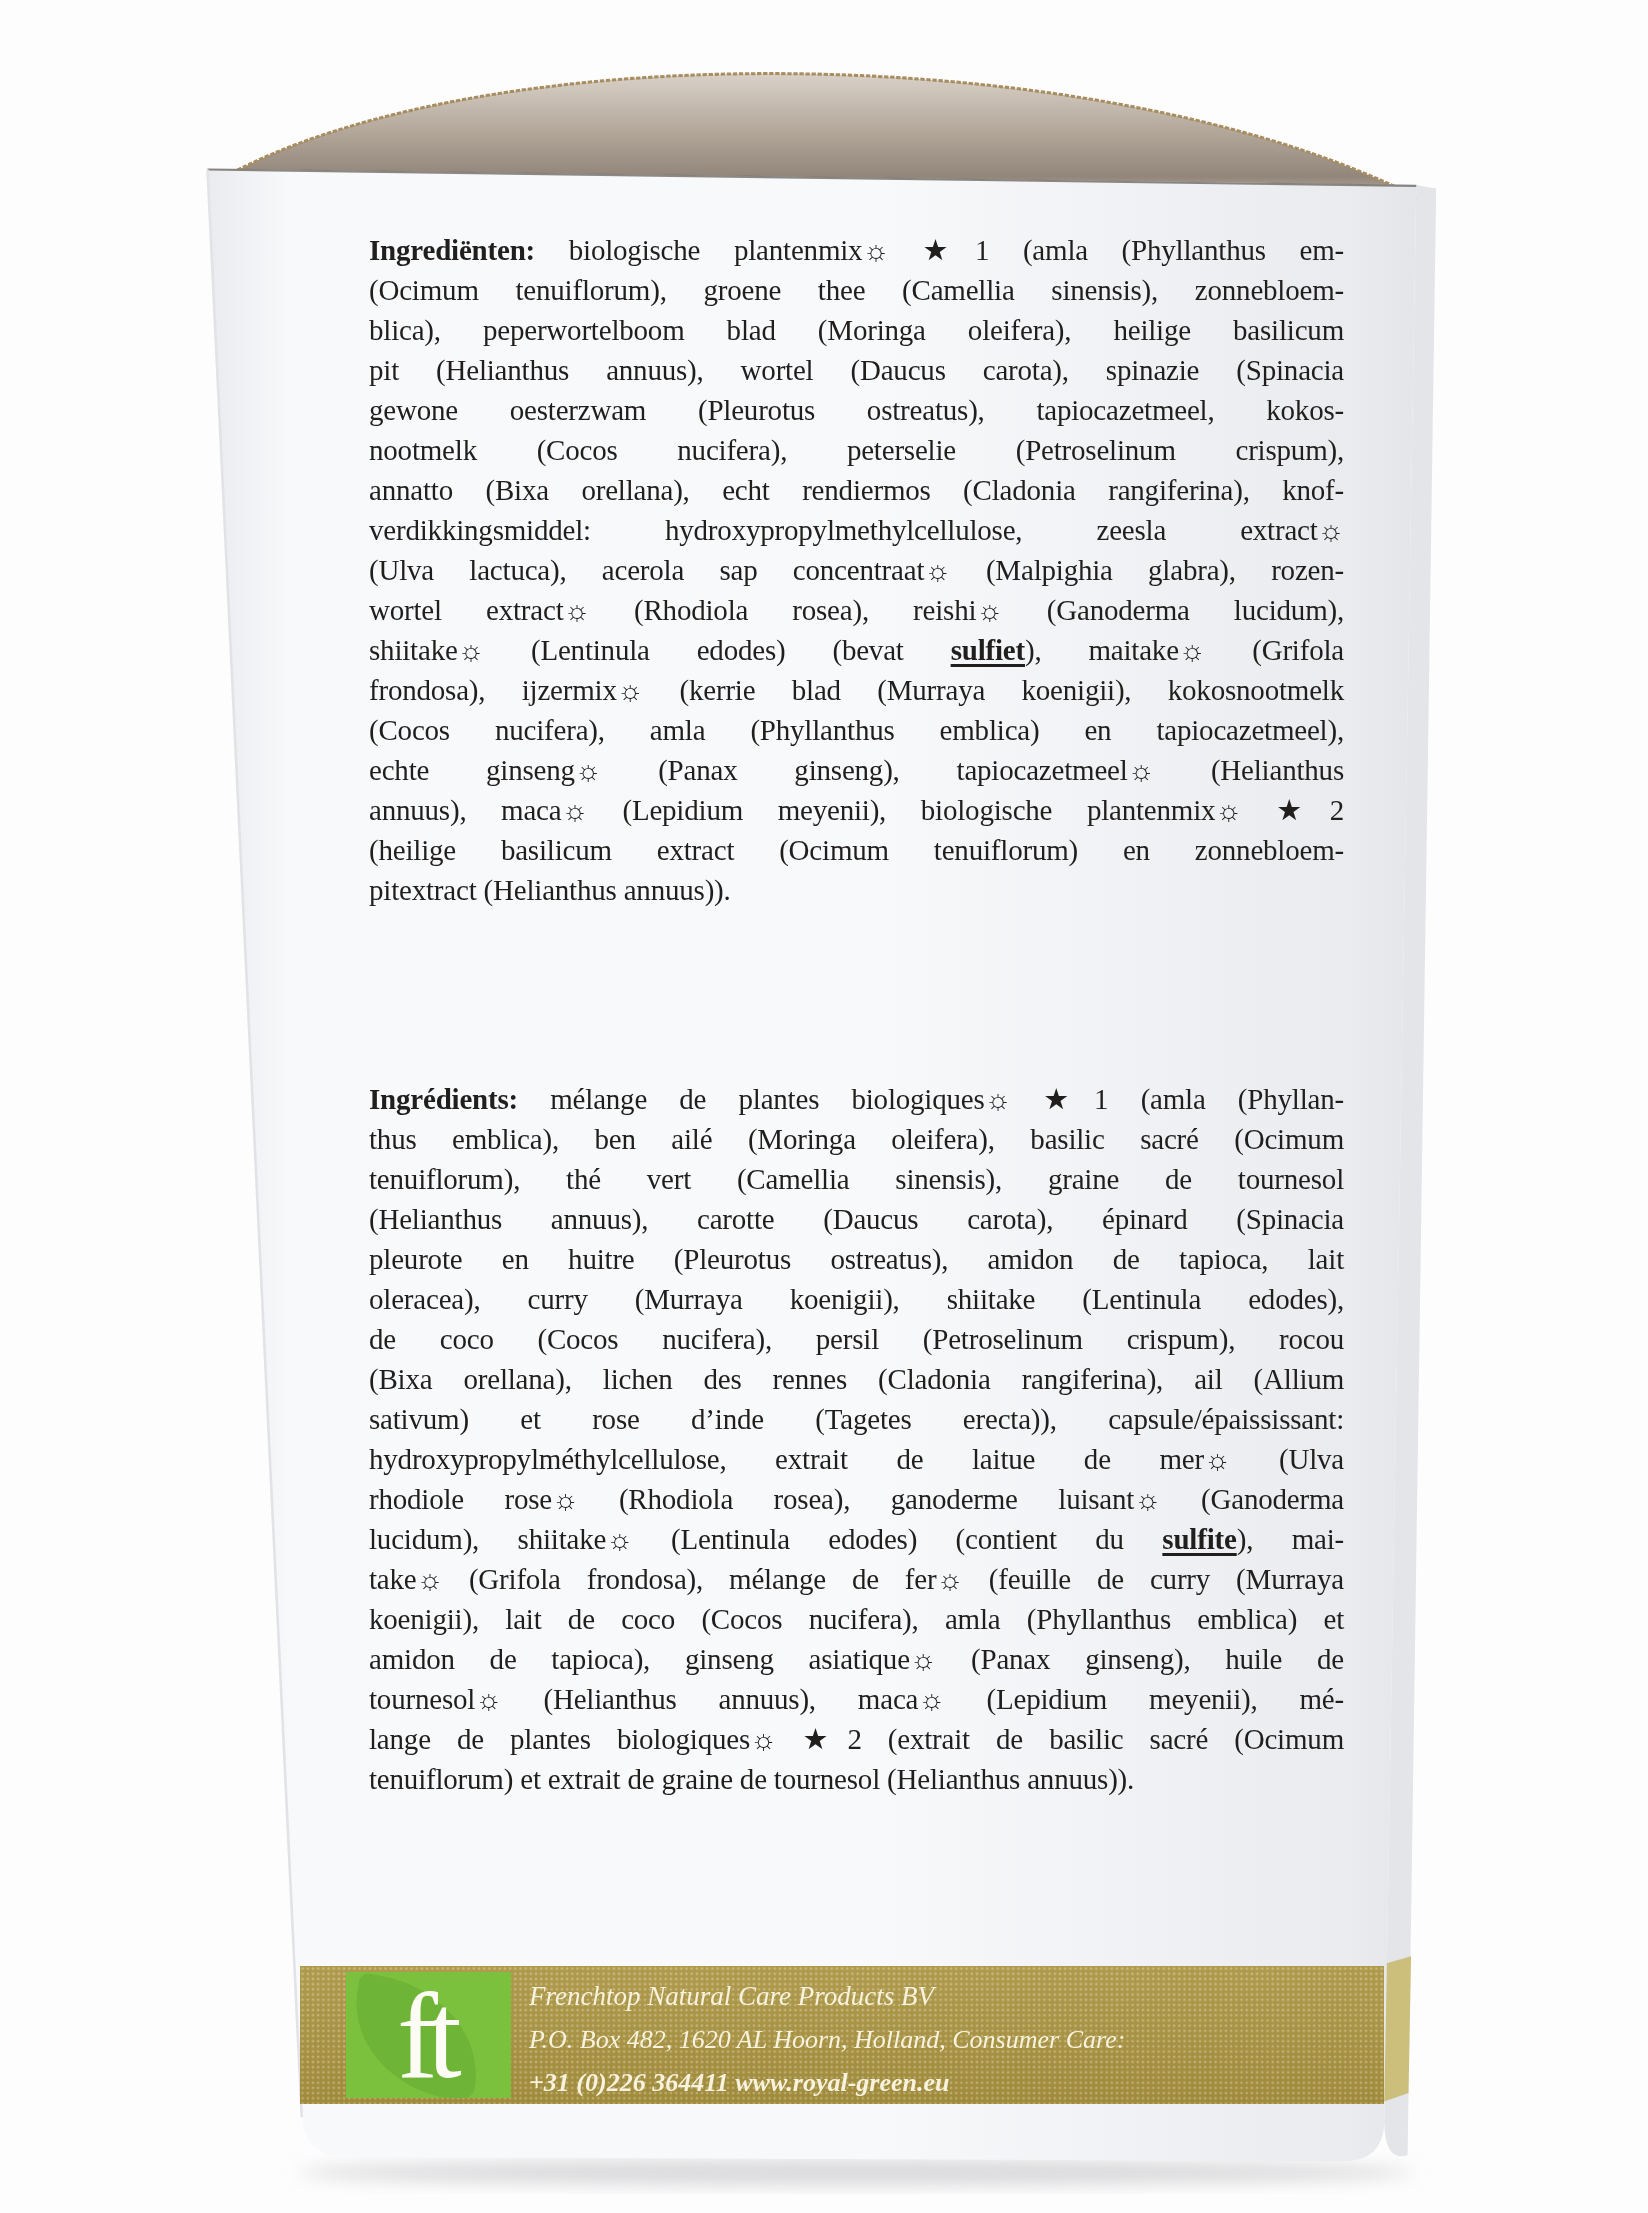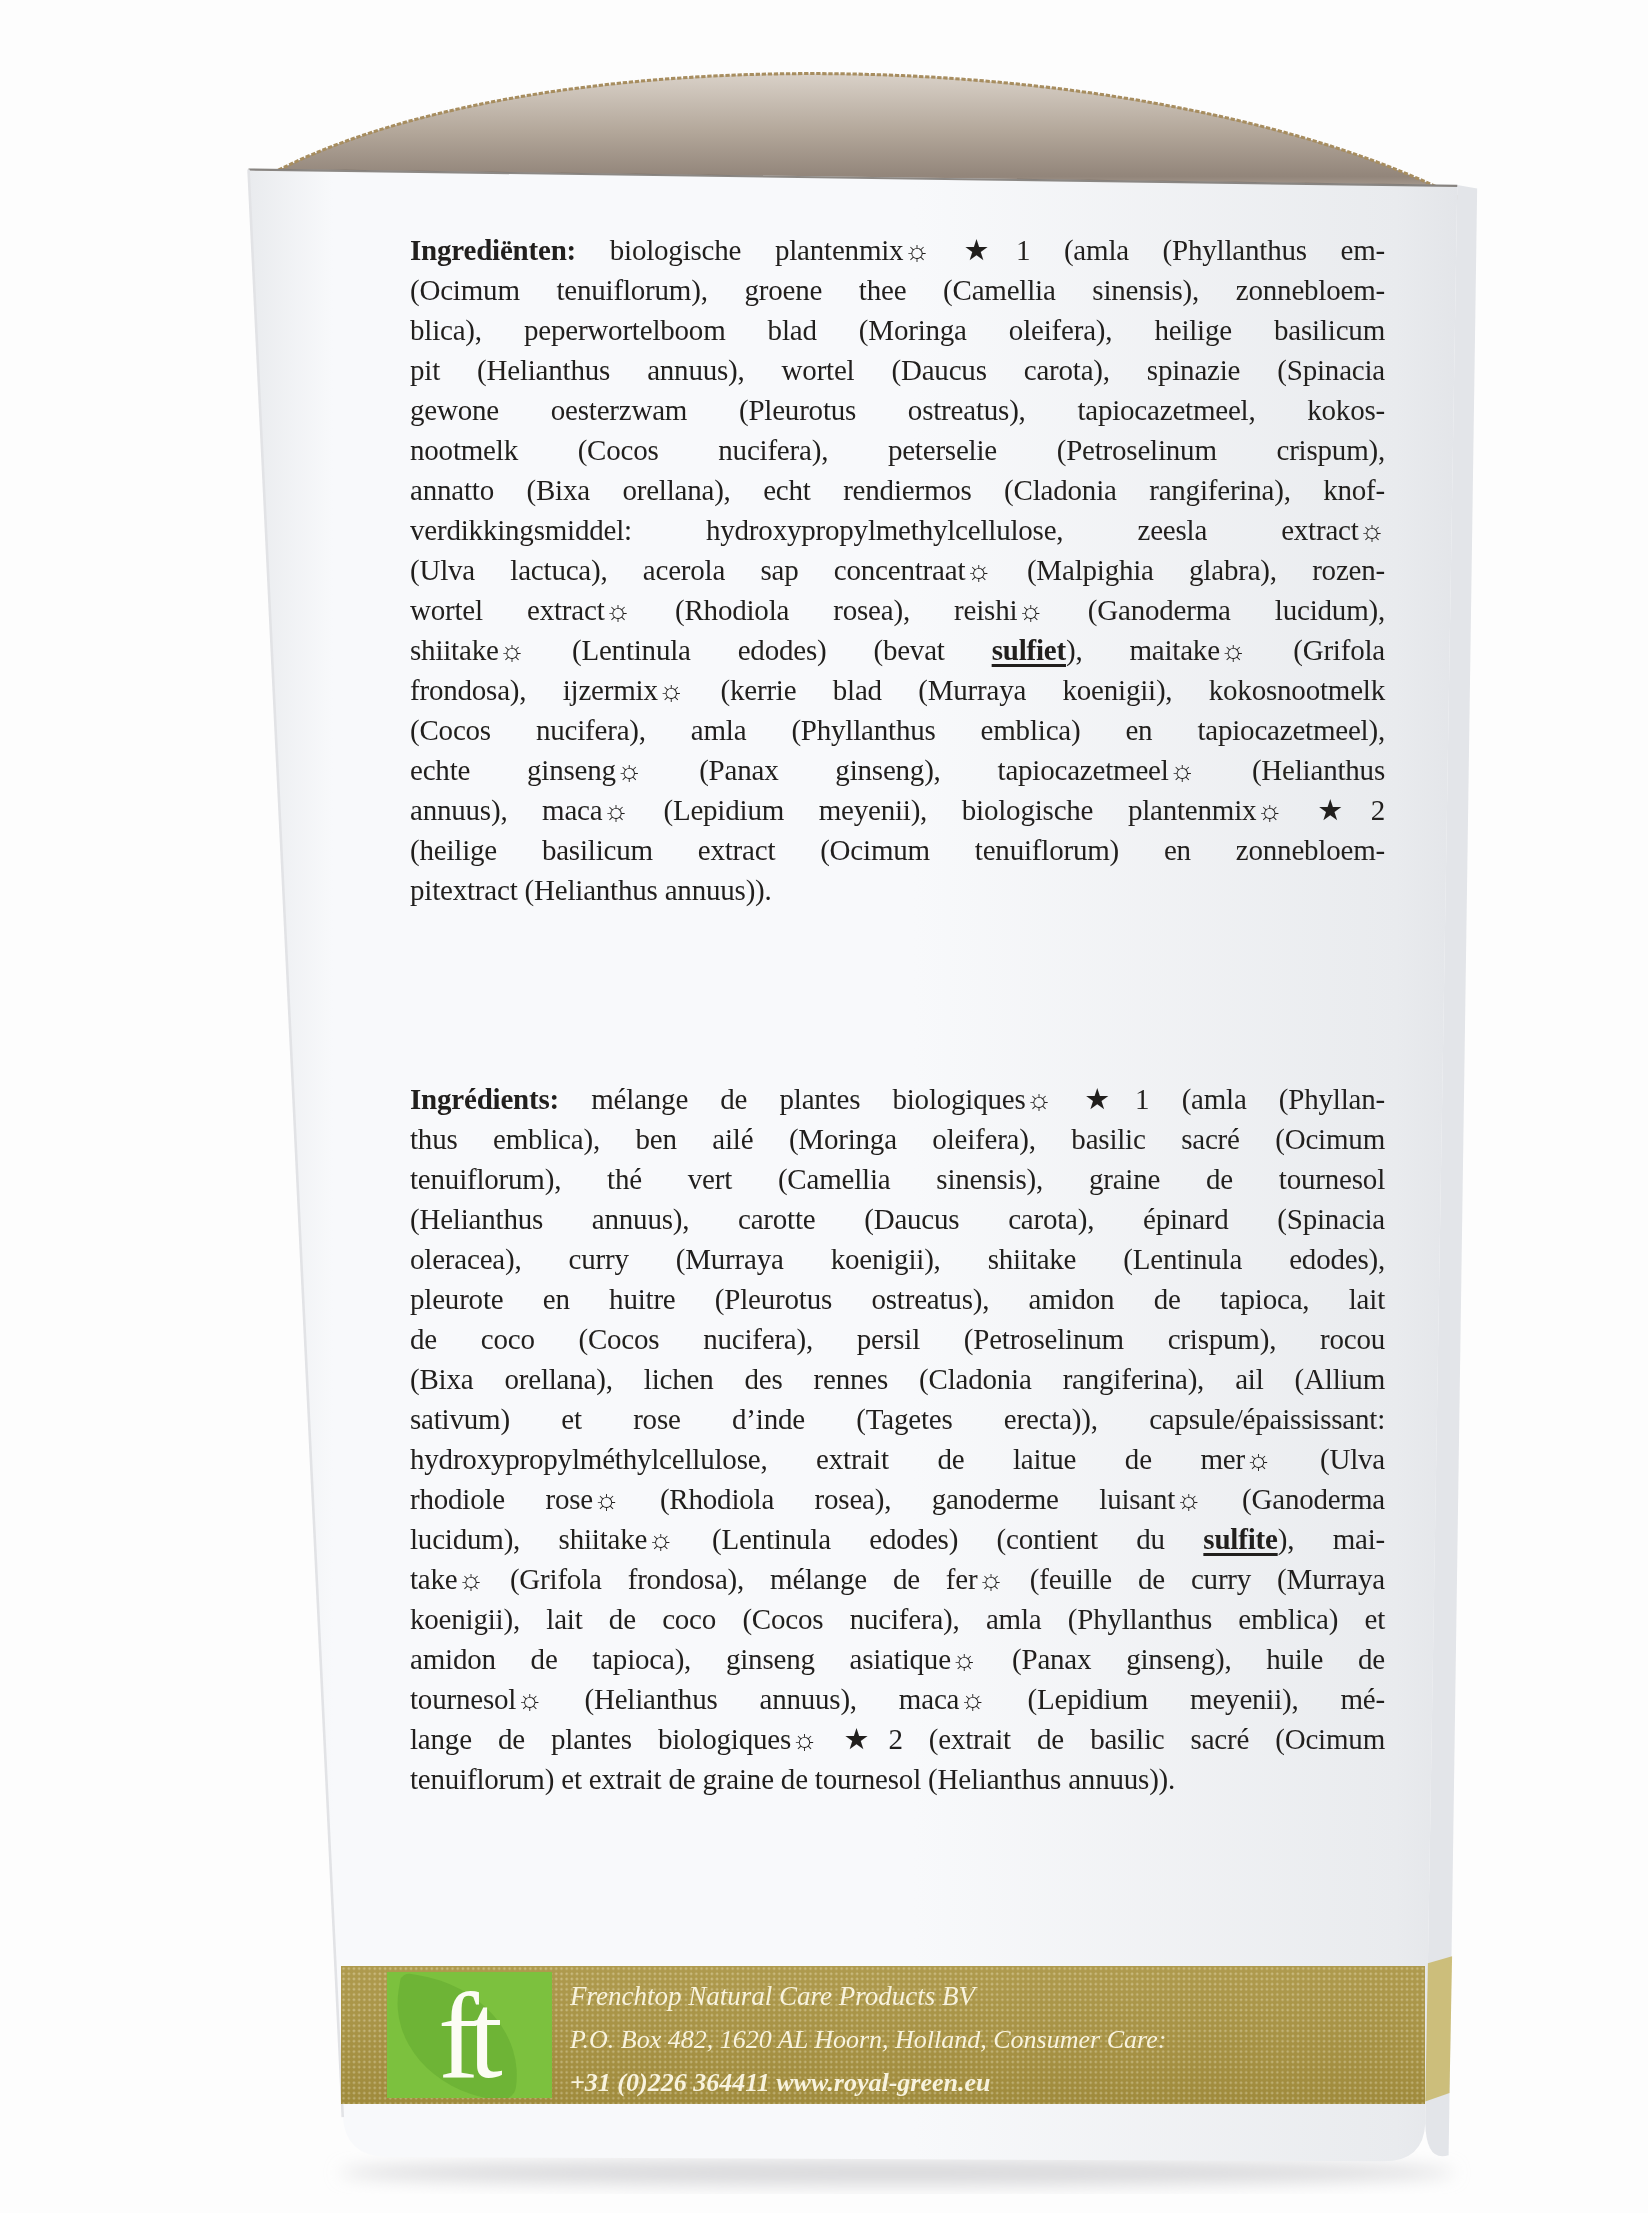--- a/index.html
+++ b/index.html
@@ -1,21 +1,21 @@
 <!DOCTYPE html>
 <html style="--backdrop: #fdfdfd; --text: #211f1d; --flap-light: #d9d1c8; --flap-mid: #b3a79a; --flap-dark: #92857a; --flap-sheen: #c6bcb2; --flap-edge: #a78d5f; --seam: #5f5953; --face-light: #f8f9fb; --face-shade: #e9ebee; --side-shade: #e3e5e9; --bar-gold: #a8923f; --bar-gold-light: #c8b767; --bar-text: #f8f3de; --logo-green: #7cc13e; --logo-leaf: #63a930; --logo-text: #fcfcf4; --shadow: #d9d9db;font-size:14px"><head>
 <meta charset="utf-8">
 <style>
   html,body{margin:0;padding:0;}
   body{
     width:1648px;height:2214px;overflow:hidden;
     background:var(--backdrop,#fdfdfd);
     font-family:"Liberation Serif","DejaVu Serif","DejaVu Sans",serif;
   }
-  .scene{position:relative;width:1340px;height:2214px;margin-left:41px;}
+  .scene{position:relative;width:1340px;height:2214px;}
   .box-art{position:absolute;inset:0;width:1648px;height:2214px;display:block;}
 
   
   .para{
     position:absolute;left:369px;width:975px;
     color:var(--text,#211f1d);
     font-size:29px;line-height:40px;
     letter-spacing:-0.2px;
   }
   .para.nl{top:230px;}
@@ -121,22 +121,22 @@
       <div class="line"><span>annuus), maca☼ (Lepidium meyenii), biologische plantenmix☼ ★2</span></div>
       <div class="line"><span>(heilige basilicum extract (Ocimum tenuiflorum) en zonnebloem-</span></div>
       <div class="line last"><span>pitextract (Helianthus annuus)).</span></div>
     </section>
 
   <section class="para fr">
       <div class="line"><span class="bold">Ingrédients:</span><span> mélange de plantes biologiques☼ ★1 (amla (Phyllan-</span></div>
       <div class="line"><span>thus emblica), ben ailé (Moringa oleifera), basilic sacré (Ocimum</span></div>
       <div class="line"><span>tenuiflorum), thé vert (Camellia sinensis), graine de tournesol</span></div>
       <div class="line"><span>(Helianthus annuus), carotte (Daucus carota), épinard (Spinacia</span></div>
+      <div class="line"><span>pleurote en huitre (Pleurotus ostreatus), amidon de tapioca, lait</span></div>
       <div class="line"><span>oleracea), curry (Murraya koenigii), shiitake (Lentinula edodes),</span></div>
-      <div class="line"><span>pleurote en huitre (Pleurotus ostreatus), amidon de tapioca, lait</span></div>
       <div class="line"><span>de coco (Cocos nucifera), persil (Petroselinum crispum), rocou</span></div>
       <div class="line"><span>(Bixa orellana), lichen des rennes (Cladonia rangiferina), ail (Allium</span></div>
       <div class="line"><span>sativum) et rose d’inde (Tagetes erecta)), capsule/épaississant:</span></div>
       <div class="line"><span>hydroxypropylméthylcellulose, extrait de laitue de mer☼ (Ulva</span></div>
       <div class="line"><span>rhodiole rose☼ (Rhodiola rosea), ganoderme luisant☼ (Ganoderma</span></div>
       <div class="line"><span>lucidum), shiitake☼ (Lentinula edodes) (contient du </span><span class="bold-underline">sulfite</span><span>), mai-</span></div>
       <div class="line"><span>take☼ (Grifola frondosa), mélange de fer☼ (feuille de curry (Murraya</span></div>
       <div class="line"><span>koenigii), lait de coco (Cocos nucifera), amla (Phyllanthus emblica) et</span></div>
       <div class="line"><span>amidon de tapioca), ginseng asiatique☼ (Panax ginseng), huile de</span></div>
       <div class="line"><span>tournesol☼ (Helianthus annuus), maca☼ (Lepidium meyenii), mé-</span></div>

